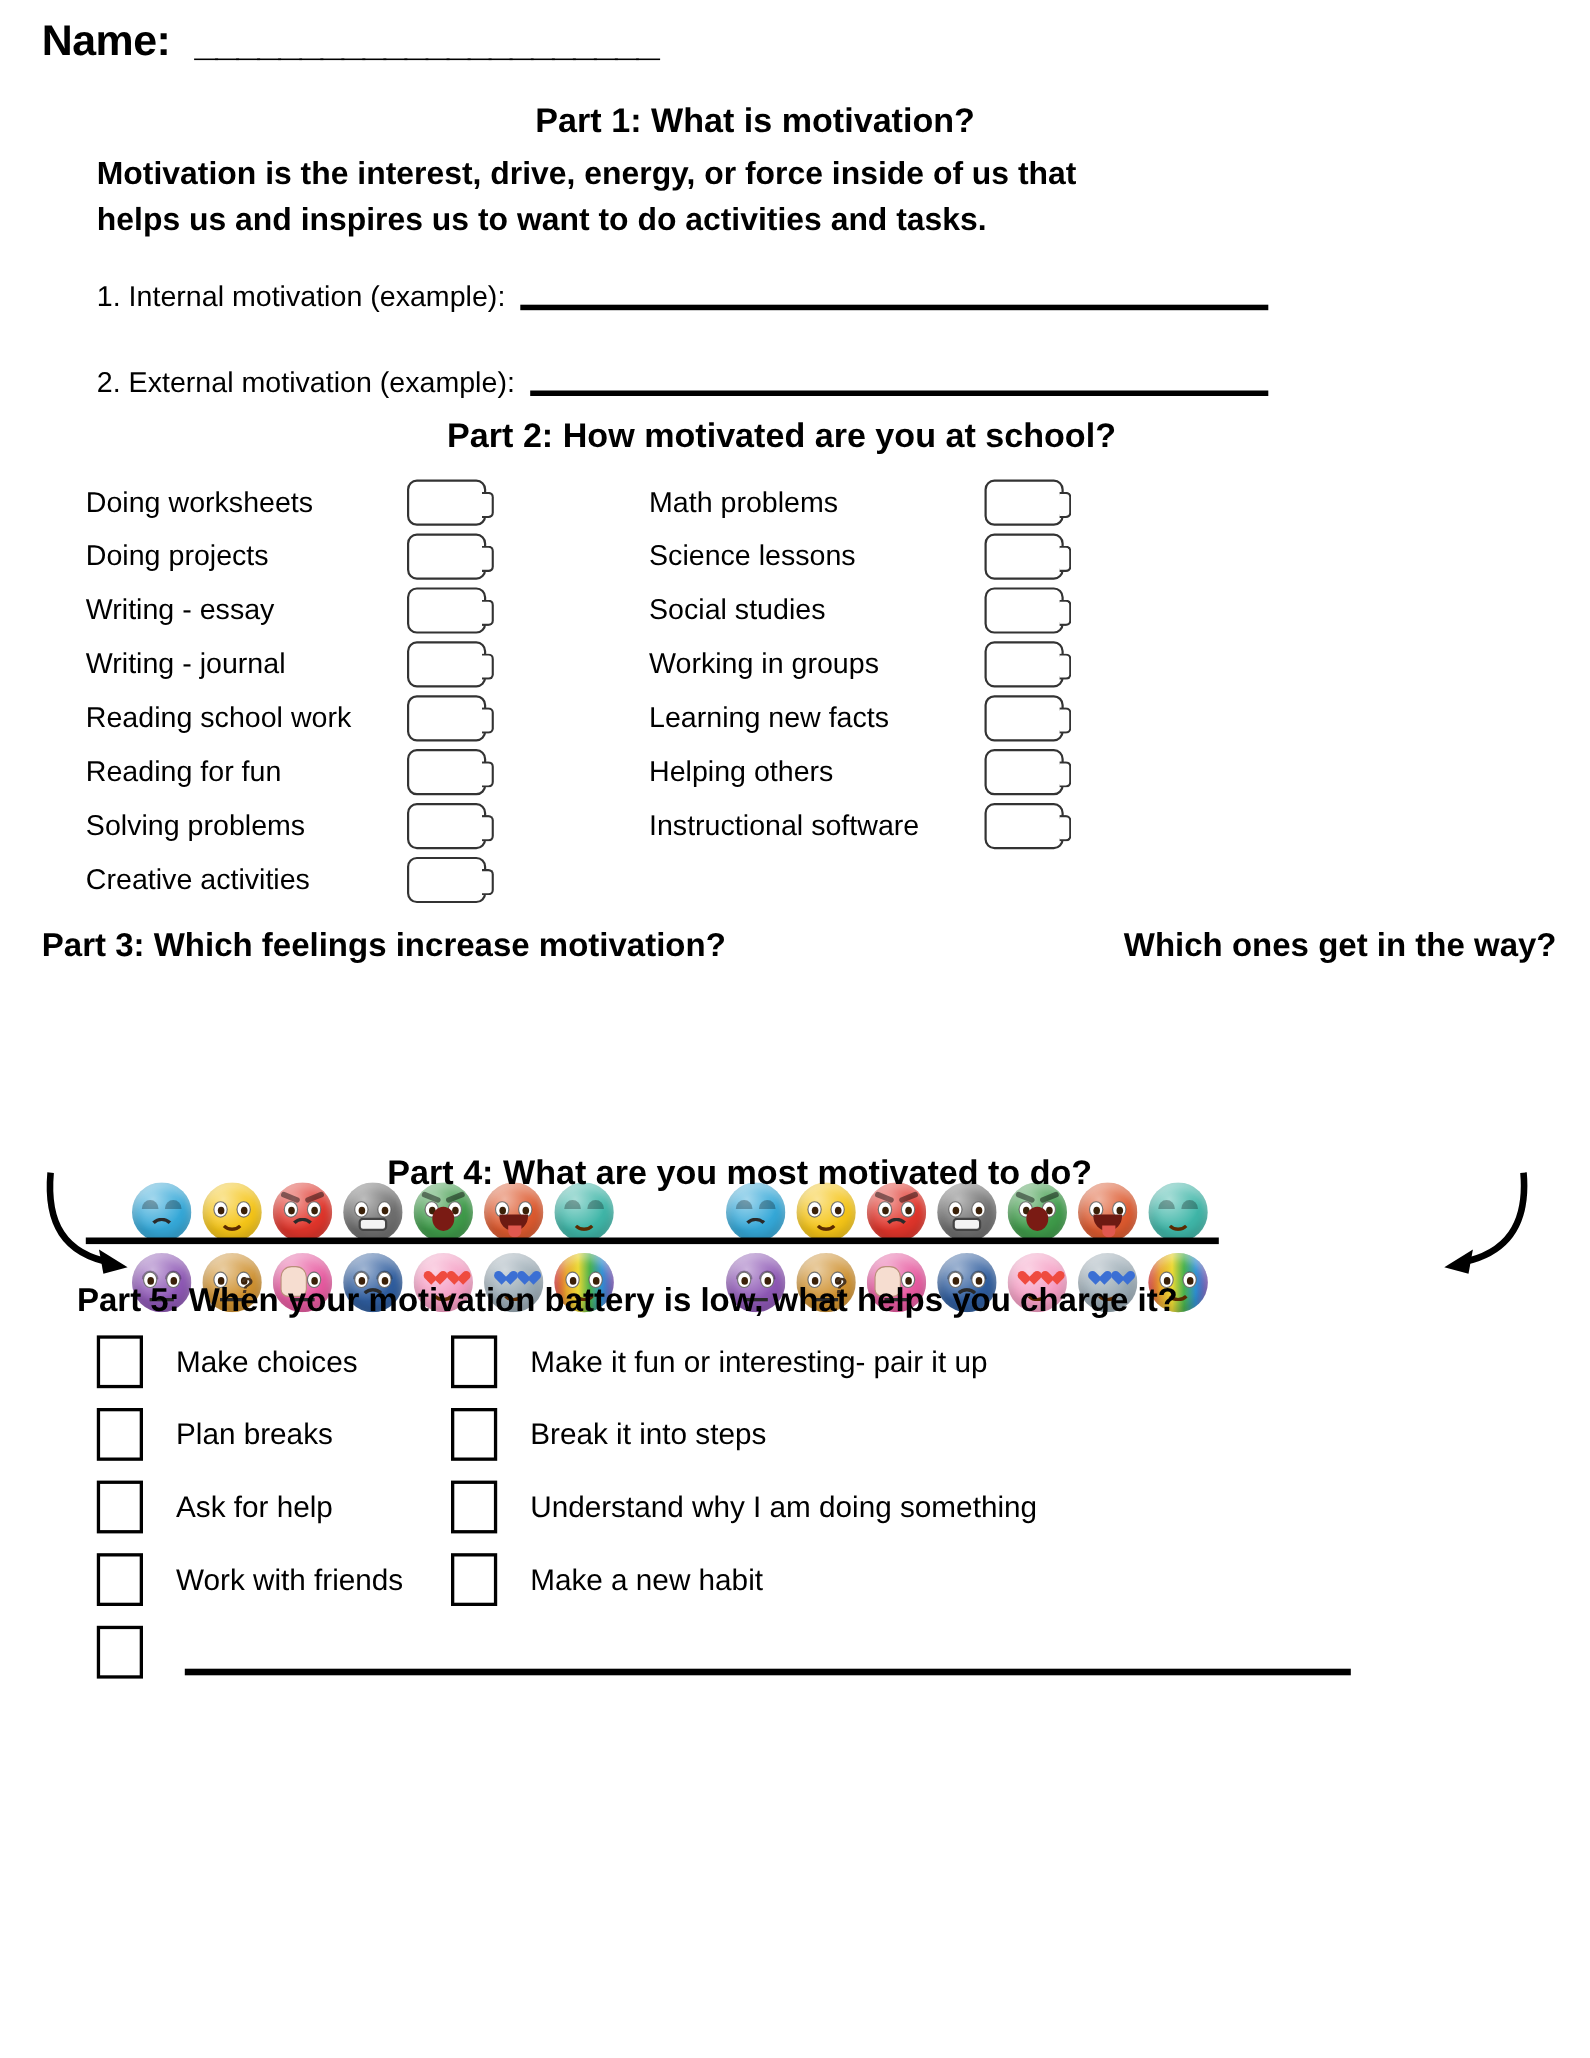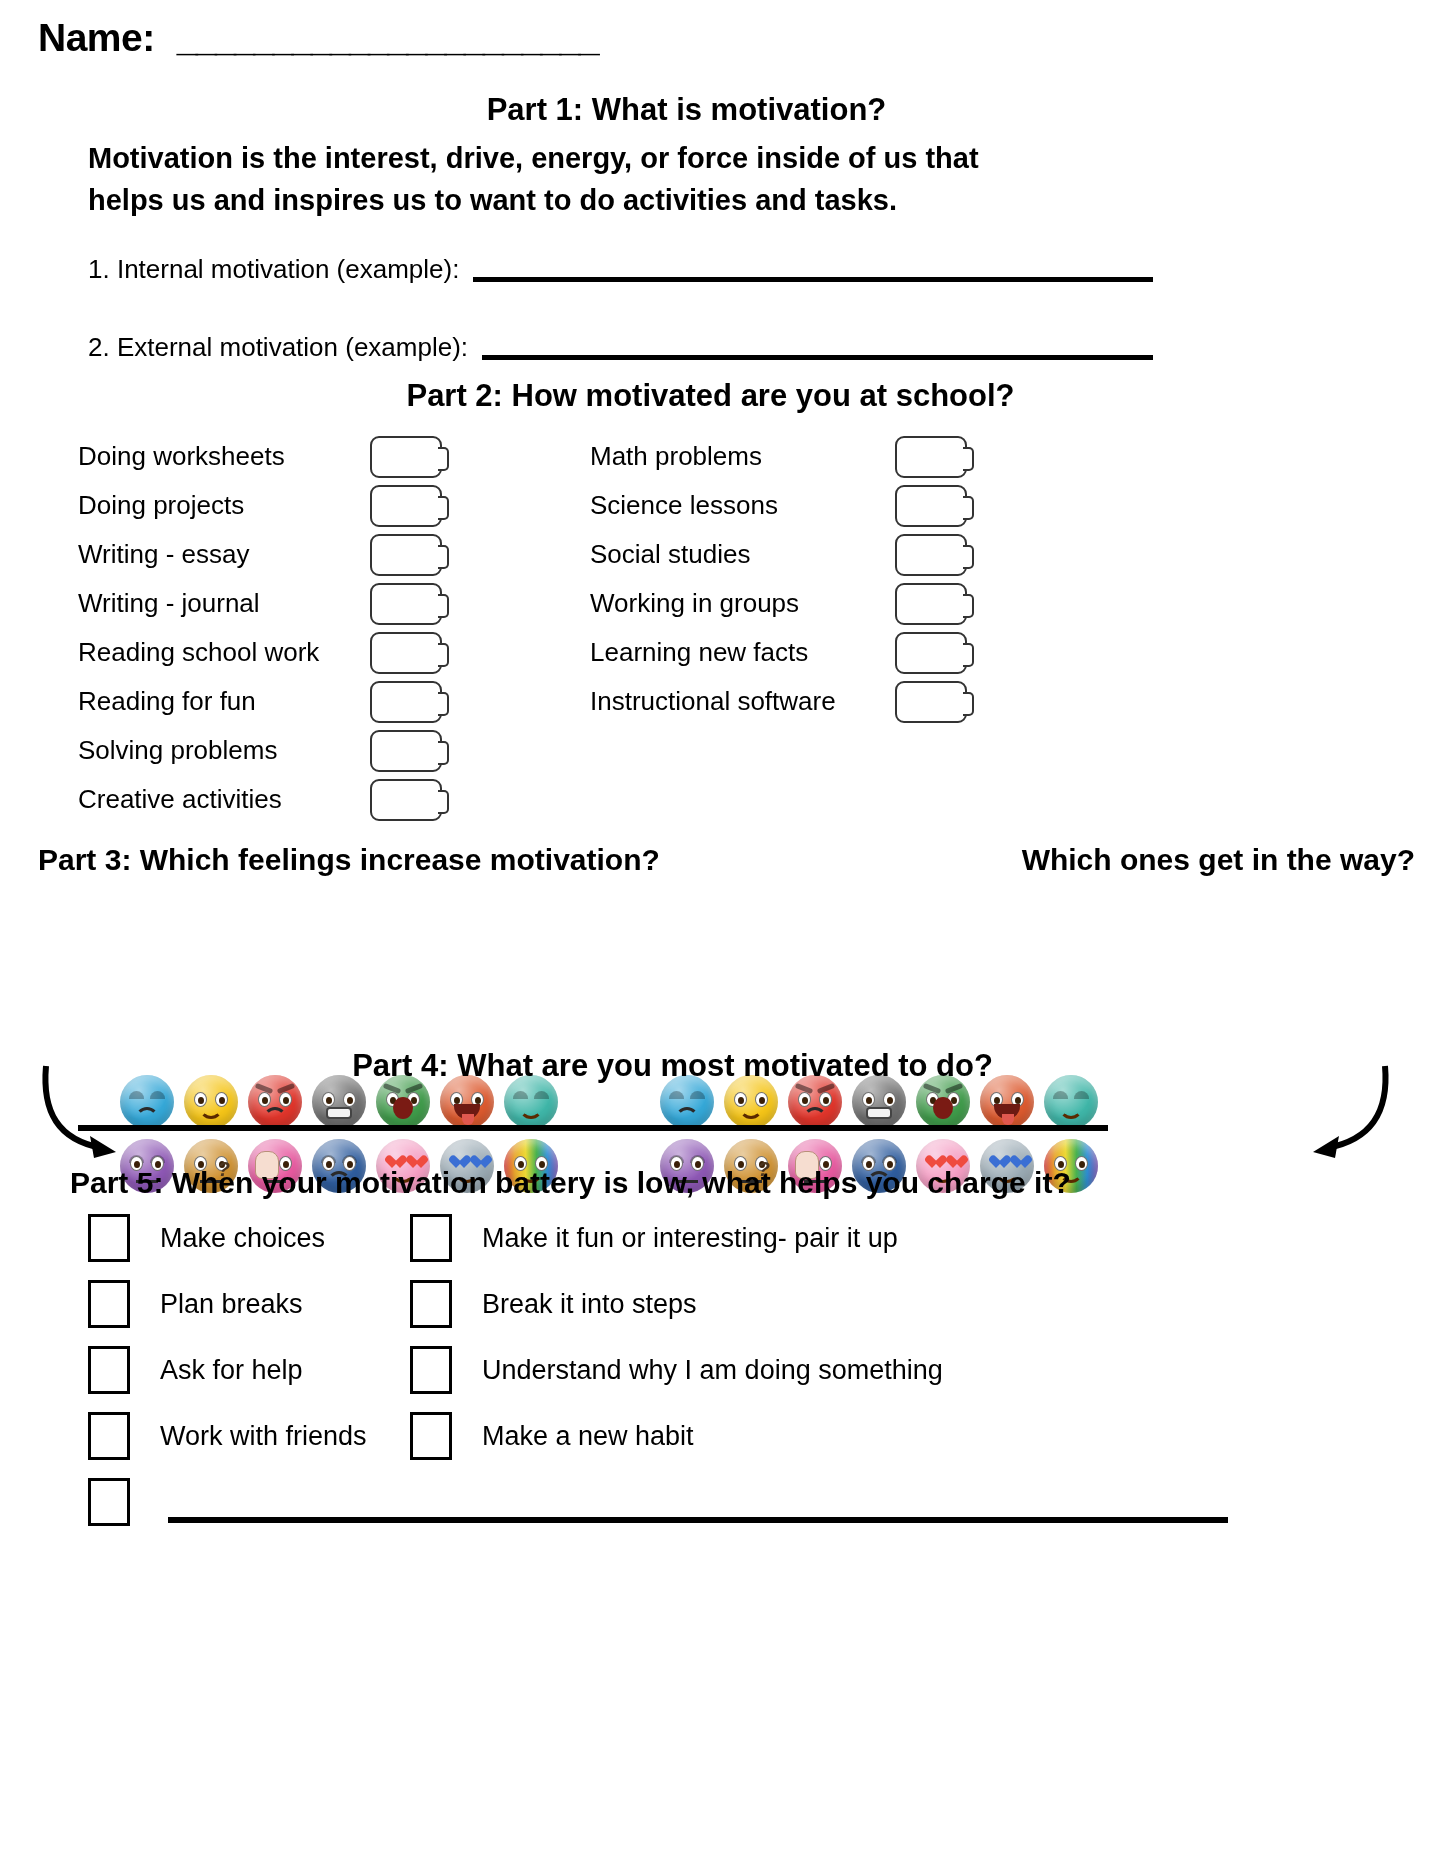--- a/index.html
+++ b/index.html
@@ -272,20 +272,24 @@
     </div>
     <div class="p2-item">
       <span class="p2-label">Working in groups</span>
       <span class="battery"></span>
     </div>
     <div class="p2-item">
       <span class="p2-label">Learning new facts</span>
       <span class="battery"></span>
     </div>
     <div class="p2-item">
+      <span class="p2-label">Helping others</span>
+      <span class="battery"></span>
+    </div>
+    <div class="p2-item">
       <span class="p2-label">Instructional software</span>
       <span class="battery"></span>
     </div>
   </div>
 </div>
 
 <div id="h-part3">
   <span>Part 3: Which feelings increase motivation?</span>
   <span>Which ones get in the way?</span>
 </div>

